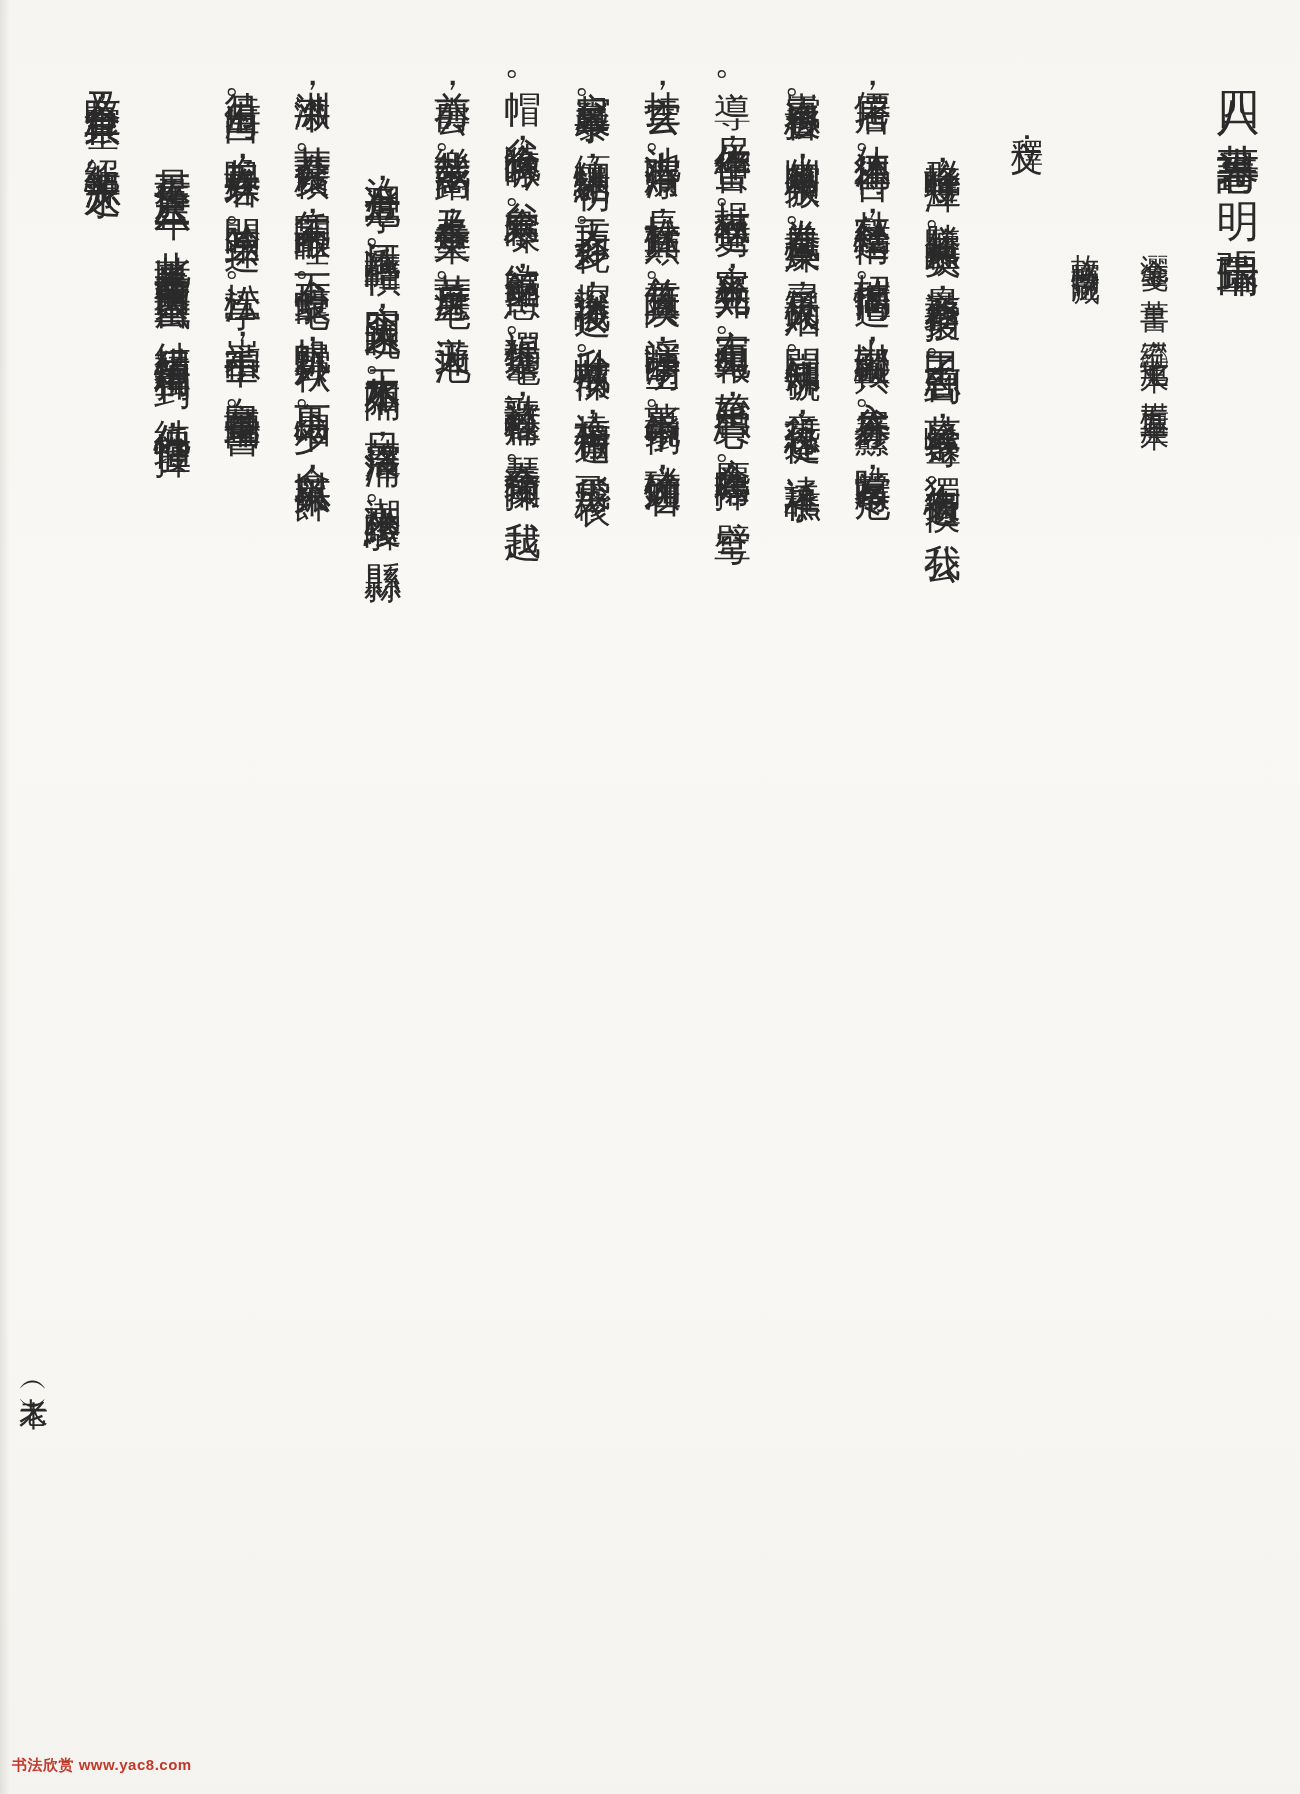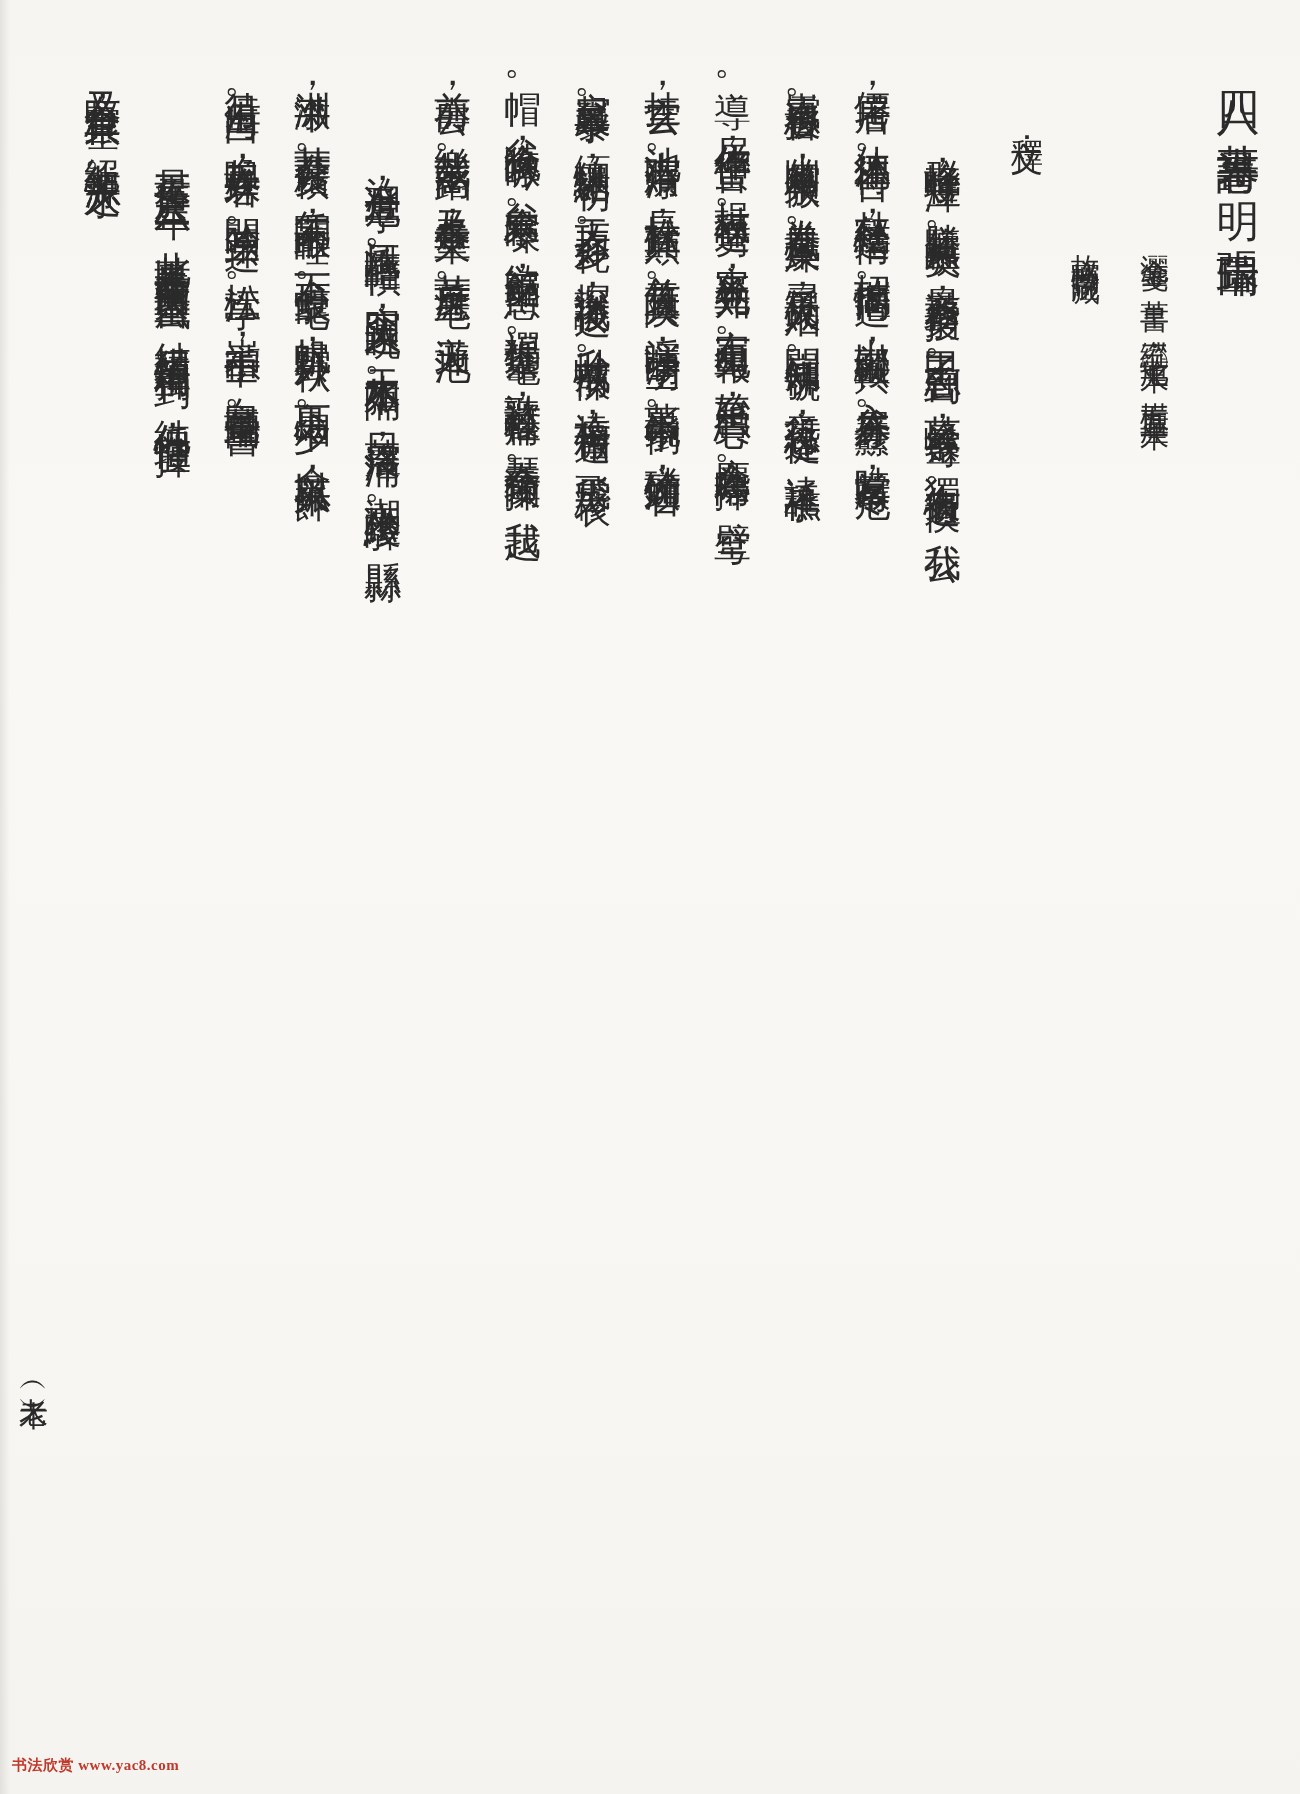--- a/index.html
+++ b/index.html
@@ -53,13 +53,13 @@
 <div class="vcol body-col" style="left:498px;top:62px;">帽。谷猿晚噭吟，谷鳥寒不噪。欲歸更留憩，禪榻近茶竈。詩歌叢桂篇，琴奏猗蘭操。我起</div>
 <div class="vcol body-col" style="left:428px;top:62px;">前壽公，樂哉茲高蹈。及春幸重來，芹藻應可芼。遊天池</div>
 <div class="vcol body-col" style="left:358px;top:148px;">泊舟登危亭，江風墮輕幘。空明入遠眺，天水如不隔。日落震澤浦，潮來松陵驛。縣縣</div>
 <div class="vcol body-col" style="left:288px;top:62px;">洲漵平，莽莽葭菼積。凭闌不敢唾，下有蛟龍宅。帆歸雲外秋，鳥下烟中夕。會以菰米飰，</div>
 <div class="vcol body-col" style="left:218px;top:62px;">待月出海白。喚起弄珠君，閒吟第三遝。松江亭。崇禎壬申，白毫菴瑞圖書。</div>
 <div class="vcol body-col" style="left:148px;top:140px;">是書作於一六三二年。此草書卷為張氏典型書風，結構用筆均稱獨到。純任個性發揮，</div>
 <div class="vcol body-col" style="left:78px;top:62px;">又有堅實根基，絕非無源之水。</div>
 
 <div class="vcol sig-col" style="left:14px;top:1372px;">（老木）</div>
 
-<div class="watermark" style="color: rgb(192, 57, 43); font-family: Liberation Serif, serif;">书法欣赏 www.yac8.com</div>
+<div class="watermark" style="color: rgb(192, 57, 43);">书法欣赏 www.yac8.com</div>
 
 </body></html>

